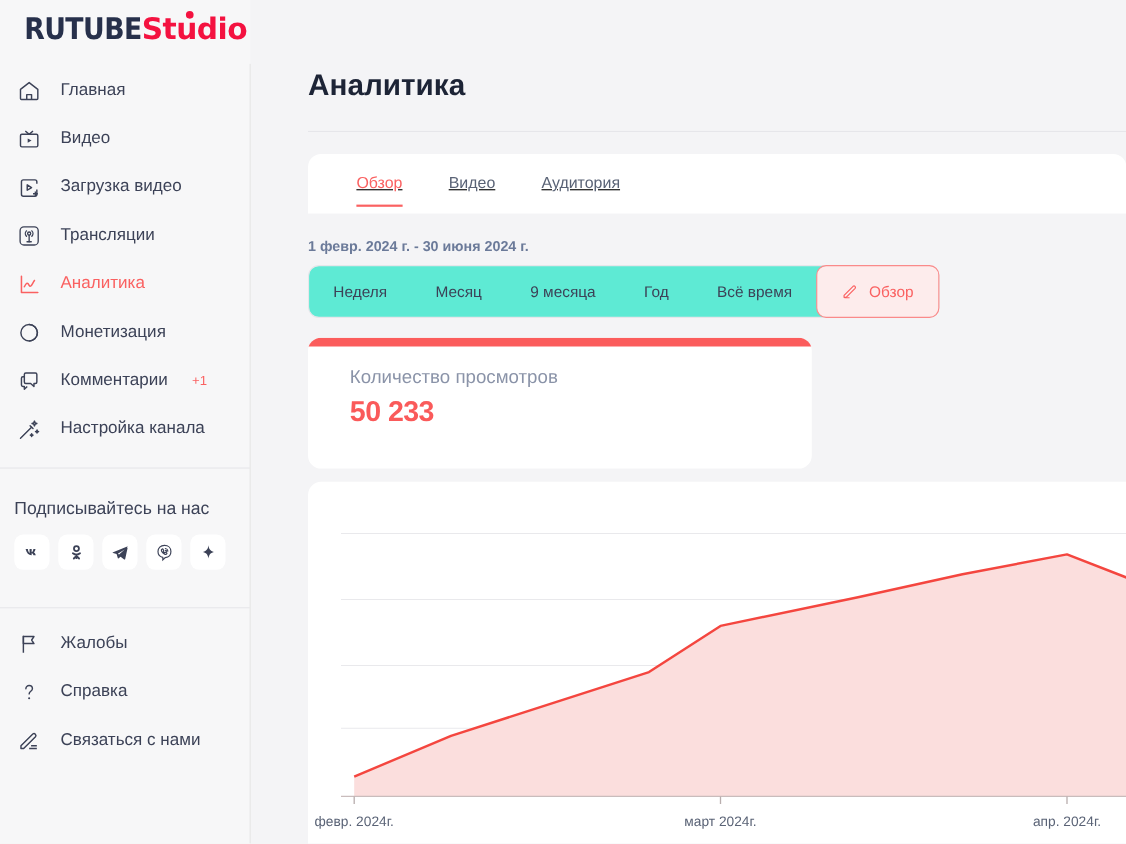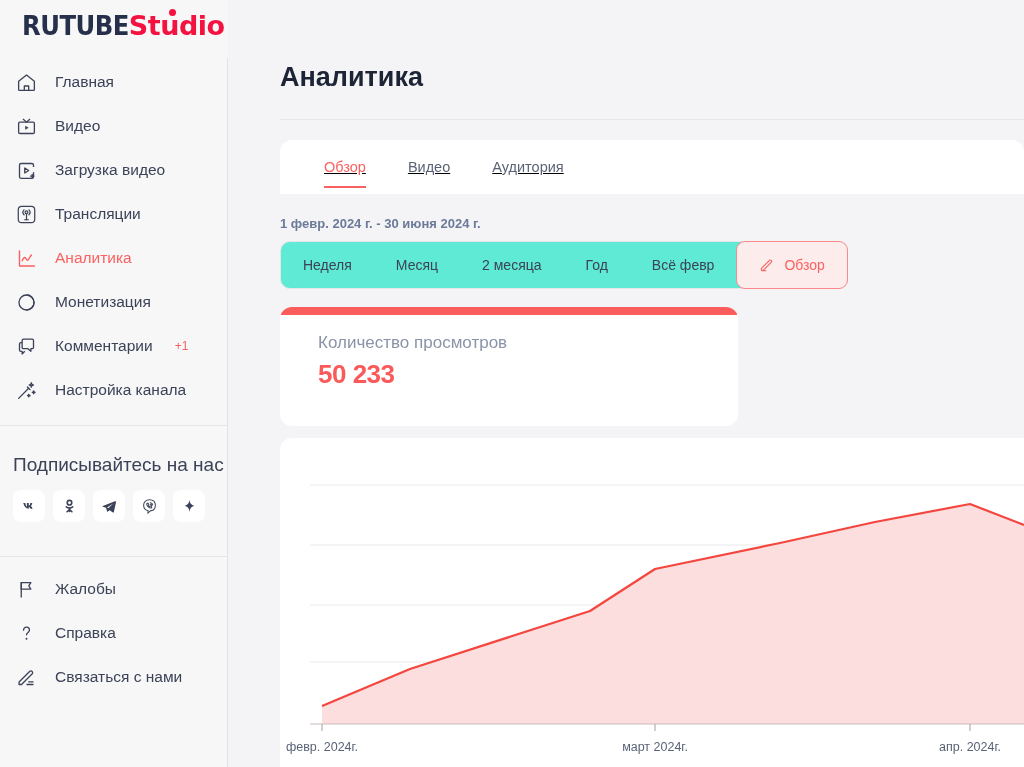--- a/index.html
+++ b/index.html
@@ -43,21 +43,21 @@
   }
   .nav-item .ico { width: 26px; height: 26px; display: flex; align-items: center; justify-content: center; flex: 0 0 26px; color: #3c4257; }
   .nav-item .lbl { font-size: 15.5px; color: #3c4257; white-space: nowrap; }
   .nav-item.active .ico { color: #fa6161; }
   .nav-item.active .lbl { color: #fa6161; }
   .badge { font-size: 12px; color: #fa6161; margin-left: 6px; }
 
   .divider { height: 1px; background: #e6e6ea; margin: 13px 0 0 0; }
 
   .subscribe { padding: 28px 0 0 13px; }
-  .subscribe-title { font-size: 19px; color: #3c4257; margin-bottom: 14px; padding-left: 0px; }
+  .subscribe-title { font-size: 16px; color: #3c4257; margin-bottom: 14px; padding-left: 0px; }
   .social-row { display: flex; gap: 8px; }
   .social {
     width: 32px; height: 32px;
     background: #ffffff;
     border-radius: 8px;
     display: flex; align-items: center; justify-content: center;
     color: #3c4257;
     cursor: pointer;
   }
 
@@ -378,27 +378,27 @@
     <div class="daterange">1 февр. 2024 г. - 30 июня 2024 г.</div>
 
     <div class="period-bar">
       <div class="period-btn">
         <span>Неделя</span>
       </div>
       <div class="period-btn">
         <span>Месяц</span>
       </div>
       <div class="period-btn">
-        <span>2 месяца</span>
+        <span>9 месяца</span>
       </div>
       <div class="period-btn">
         <span>Год</span>
       </div>
       <div class="period-btn">
-        <span>Всё февр</span>
+        <span>Всё время</span>
       </div>
       <div class="period-btn custom">
         <span style="display:flex;align-items:center;">
           <svg width="16" height="16" viewBox="0 0 24 24" fill="none" stroke="#fa6161" stroke-width="1.6" stroke-linejoin="round">
             <path d="M3.5 17.2 15.8 4.9a2 2 0 0 1 2.8 2.8L6.3 20H3.5z"></path>
             <path d="M4 20.5h7"></path>
           </svg>
         </span>
         <span>Обзор</span>
       </div>

